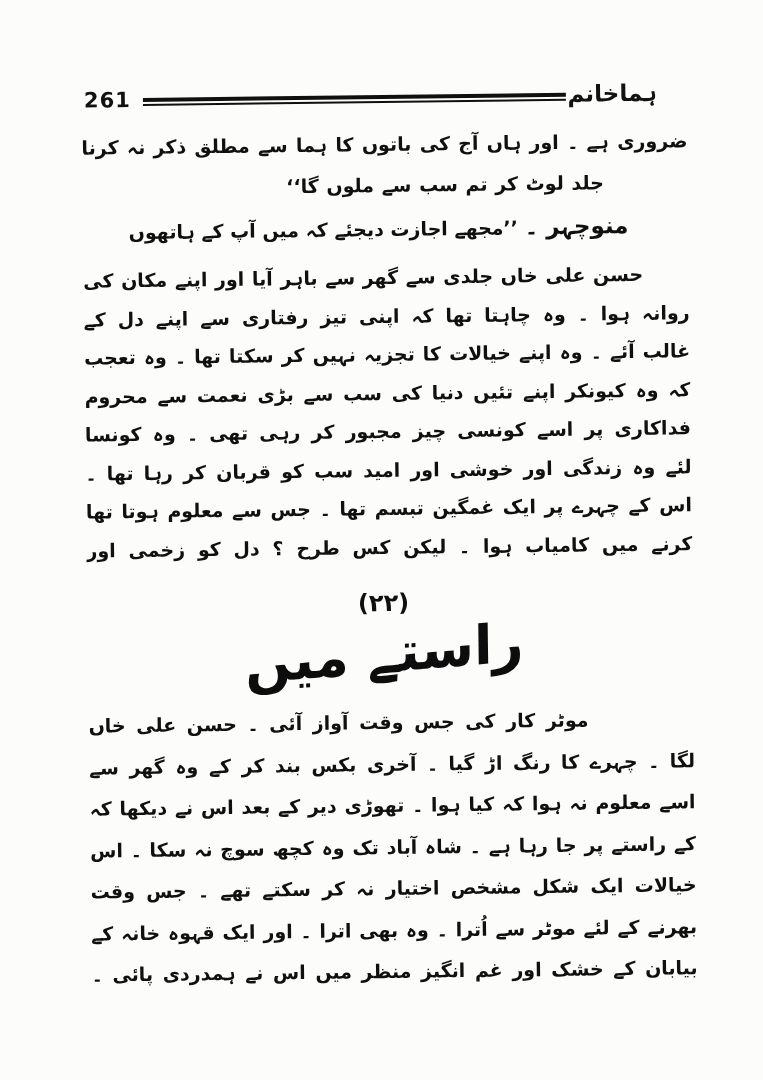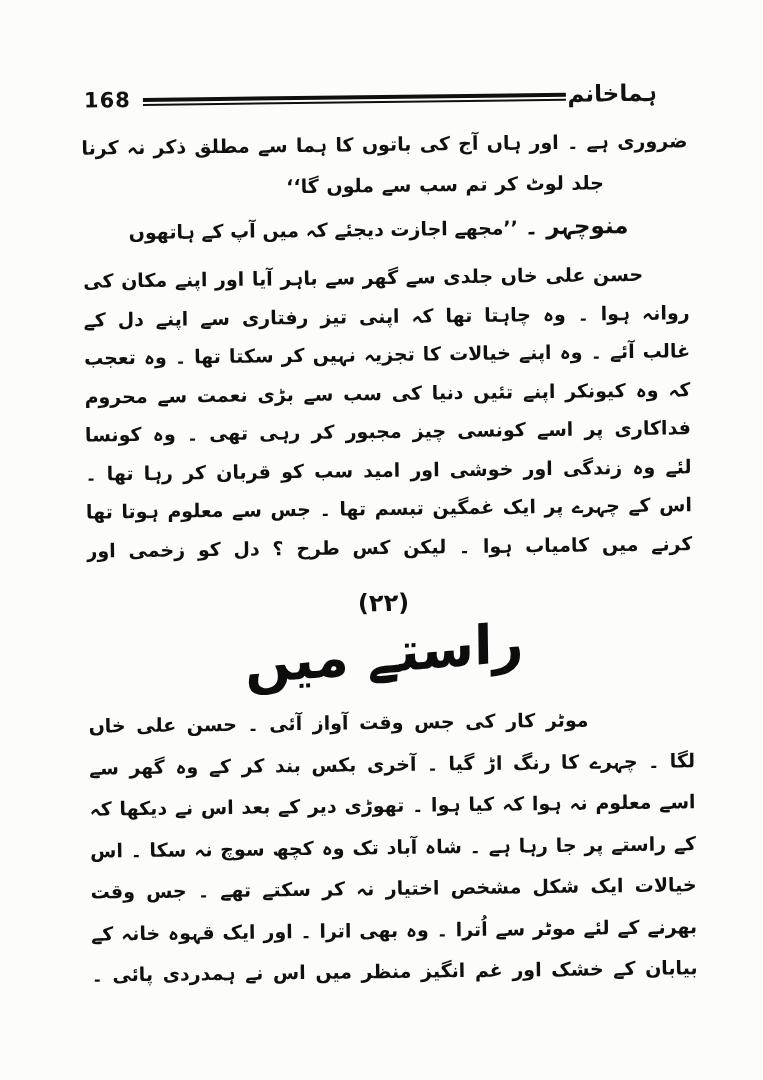--- a/index.html
+++ b/index.html
@@ -82,21 +82,21 @@
     transform:rotate(-4deg) skewX(-4deg);
   }
 </style>
 </head>
 <body>
 
 <div class="page">
   <div class="tilt">
 
     <div class="hdr">
-      <span class="pagenum">168</span>
+      <span class="pagenum">261</span>
       <span class="hdr-rule"></span>
       <span class="booktitle">ہماخانم</span>
     </div>
 
     <div class="txt p1" style="top:124px;">
       <div class="line">ضروری ہے ۔ اور ہاں آج کی باتوں کا ہما سے مطلق ذکر نہ کرنا ۔ انشاء اللہ</div>
       <div class="line cent">جلد لوٹ کر تم سب سے ملوں گا‘‘</div>
     </div>
 
     <div class="dialogue" style="top:208px;">

